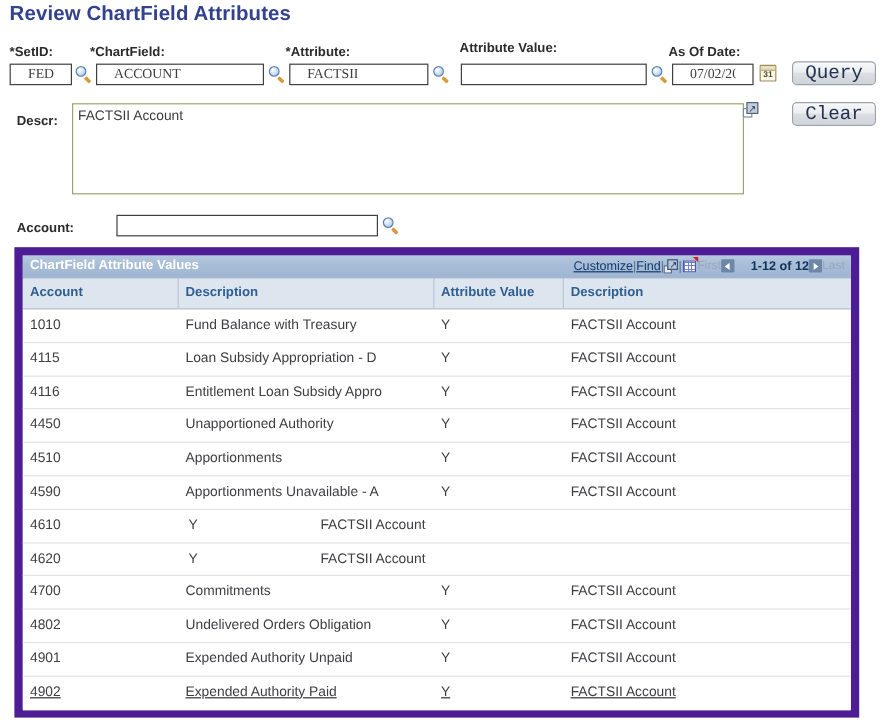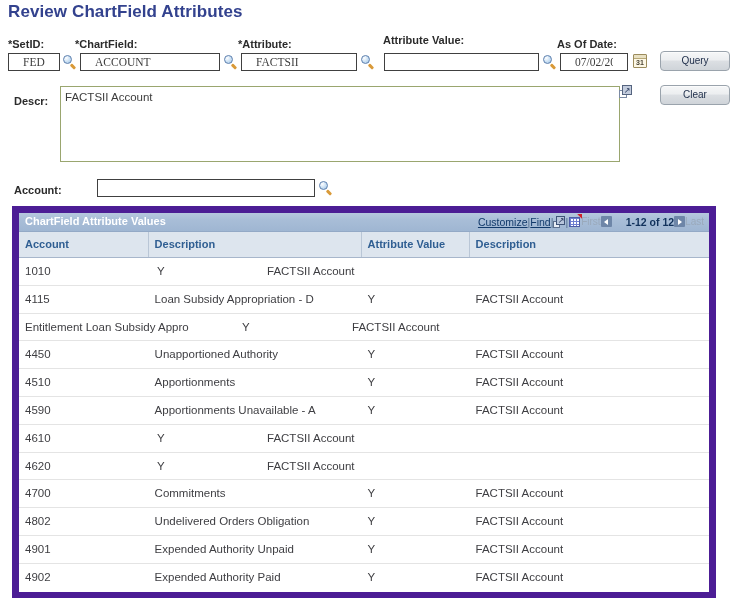--- a/index.html
+++ b/index.html
@@ -109,22 +109,22 @@
   }
 
   
   .btn {
     position: absolute;
     box-sizing: border-box;
     height: 20px;
     border: 1px solid #9aa3ac;
     border-radius: 4px;
     background: linear-gradient(to bottom, #f6f7f8 0%, #eceef0 45%, #dcdfe3 50%, #cfd4d9 100%);
-    font-family: Liberation Sans, sans-serif;
-    font-size: 10px;
+    font-family: Liberation Mono, monospace;
+    font-size: 16px;
     color: #22314d;
     text-align: center;
     line-height: 18px;
     cursor: pointer;
     box-shadow: 0 1px 0 rgba(255,255,255,0.6) inset;
   }
 
   
   .descr-box {
     position: absolute;
@@ -305,21 +305,21 @@
   }
   .grid-head .hc:last-child { border-right: none; }
 
   .grid-body { background: #ffffff; }
   .grid-row {
     display: flex;
     height: 27.8px;
     border-bottom: 1px solid #e4e4e4;
     box-sizing: border-box;
   }
-  .grid-row:last-child { border-bottom: none; }
+  .grid-row:last-child { border-bottom: none; text-decoration: underline; }
   .grid-row .gc {
     box-sizing: border-box;
     padding: 7px 0 0 6px;
     font-size: 11.5px;
     color: #3e3e42;
     white-space: nowrap;
     overflow: hidden;
   }
 
   .c1 { width: 132px; }
@@ -415,30 +415,32 @@
   <div class="grid-head">
     <div class="hc c1">Account</div>
     <div class="hc c2">Description</div>
     <div class="hc c3">Attribute Value</div>
     <div class="hc c4">Description</div>
   </div>
 
   <div class="grid-body">
     <div class="grid-row">
       <div class="gc c1">1010</div>
+      <div class="gc c2">Fund Balance with Treasury</div>
       <div class="gc c3">Y</div>
       <div class="gc c4">FACTSII Account</div>
     </div>
     <div class="grid-row">
       <div class="gc c1">4115</div>
       <div class="gc c2">Loan Subsidy Appropriation - D</div>
       <div class="gc c3">Y</div>
       <div class="gc c4">FACTSII Account</div>
     </div>
     <div class="grid-row">
+      <div class="gc c1">4116</div>
       <div class="gc c2">Entitlement Loan Subsidy Appro</div>
       <div class="gc c3">Y</div>
       <div class="gc c4">FACTSII Account</div>
     </div>
     <div class="grid-row">
       <div class="gc c1">4450</div>
       <div class="gc c2">Unapportioned Authority</div>
       <div class="gc c3">Y</div>
       <div class="gc c4">FACTSII Account</div>
     </div>

